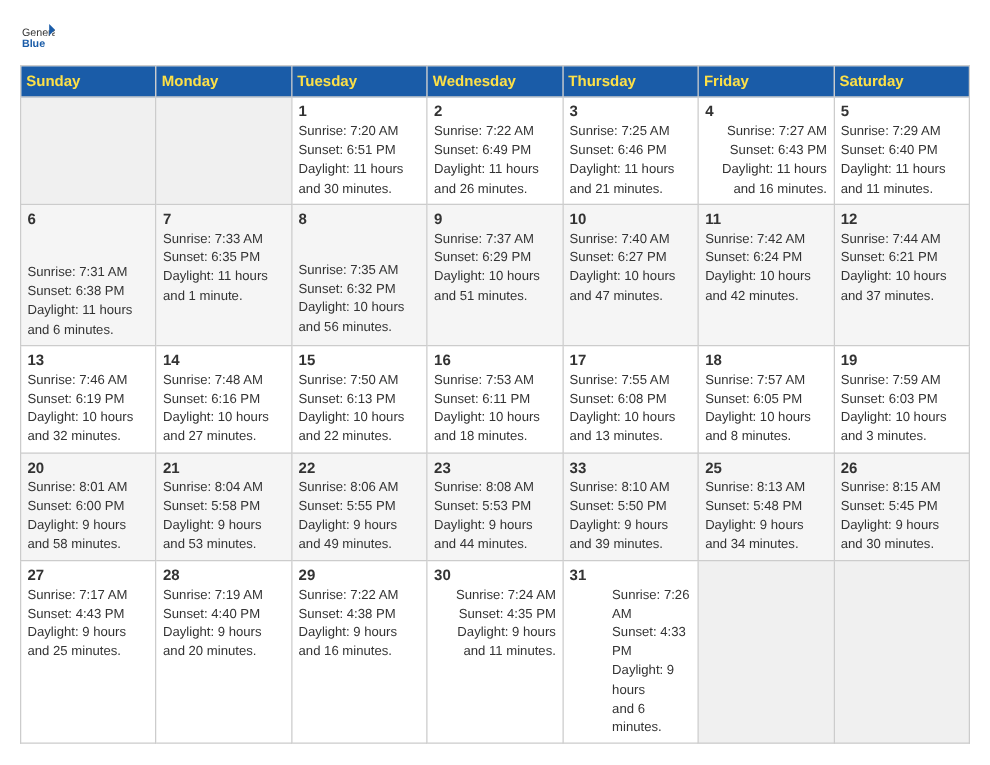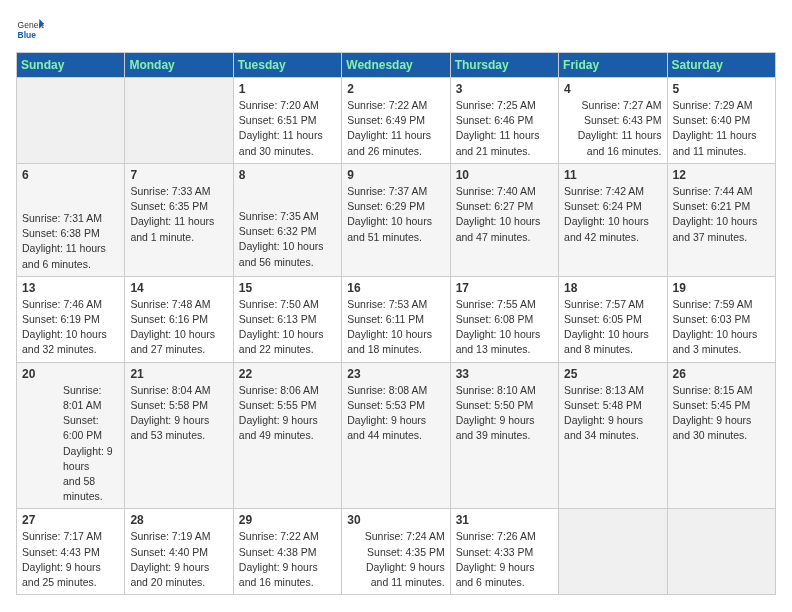--- a/index.html
+++ b/index.html
@@ -24,21 +24,21 @@
     .logo-icon {
       width: 28px;
       height: 28px;
     }
     .title-block { text-align: right; }
     .month-title { font-size: 36px; color: #333; font-weight: normal; }
     .location-title { font-size: 16px; color: #555; }
     .calendar { width: 100%; border-collapse: collapse; }
     .calendar th {
       background: #1a5ca8;
-      color: #86efac;
+      color: #fde047;
       font-size: 12px;
       font-weight: bold;
       padding: 5px 4px;
       text-align: left;
       border: 1px solid #ccc;
     }
     .calendar td {
       border: 1px solid #ccc;
       vertical-align: top;
       padding: 4px 5px;
@@ -225,21 +225,21 @@
           <span class="day-num">19</span>
           <div class="day-detail" style="white-space: pre-line;">Sunrise: 7:59 AM
 Sunset: 6:03 PM
 Daylight: 10 hours
 and 3 minutes.</div>
         </td>
       </tr>
       <tr>
         <td>
           <span class="day-num">20</span>
-          <div class="day-detail" style="white-space: pre-line; margin-left: 41px;">Sunrise: 8:01 AM
+          <div class="day-detail" style="white-space: pre-line;">Sunrise: 8:01 AM
 Sunset: 6:00 PM
 Daylight: 9 hours
 and 58 minutes.</div>
         </td>
         <td>
           <span class="day-num">21</span>
           <div class="day-detail" style="white-space: pre-line;">Sunrise: 8:04 AM
 Sunset: 5:58 PM
 Daylight: 9 hours
 and 53 minutes.</div>
@@ -304,21 +304,21 @@
         </td>
         <td>
           <span class="day-num">30</span>
           <div class="day-detail" style="white-space: pre-line; text-align: right;">Sunrise: 7:24 AM
 Sunset: 4:35 PM
 Daylight: 9 hours
 and 11 minutes.</div>
         </td>
         <td>
           <span class="day-num">31</span>
-          <div class="day-detail" style="white-space: pre-line;">Sunrise: 7:26 AM
+          <div class="day-detail" style="white-space: pre-line; margin-left: 34px;">Sunrise: 7:26 AM
 Sunset: 4:33 PM
 Daylight: 9 hours
 and 6 minutes.</div>
         </td>
         <td class="empty"></td>
         <td class="empty"></td>
       </tr>
     </tbody>
 </table>
 

